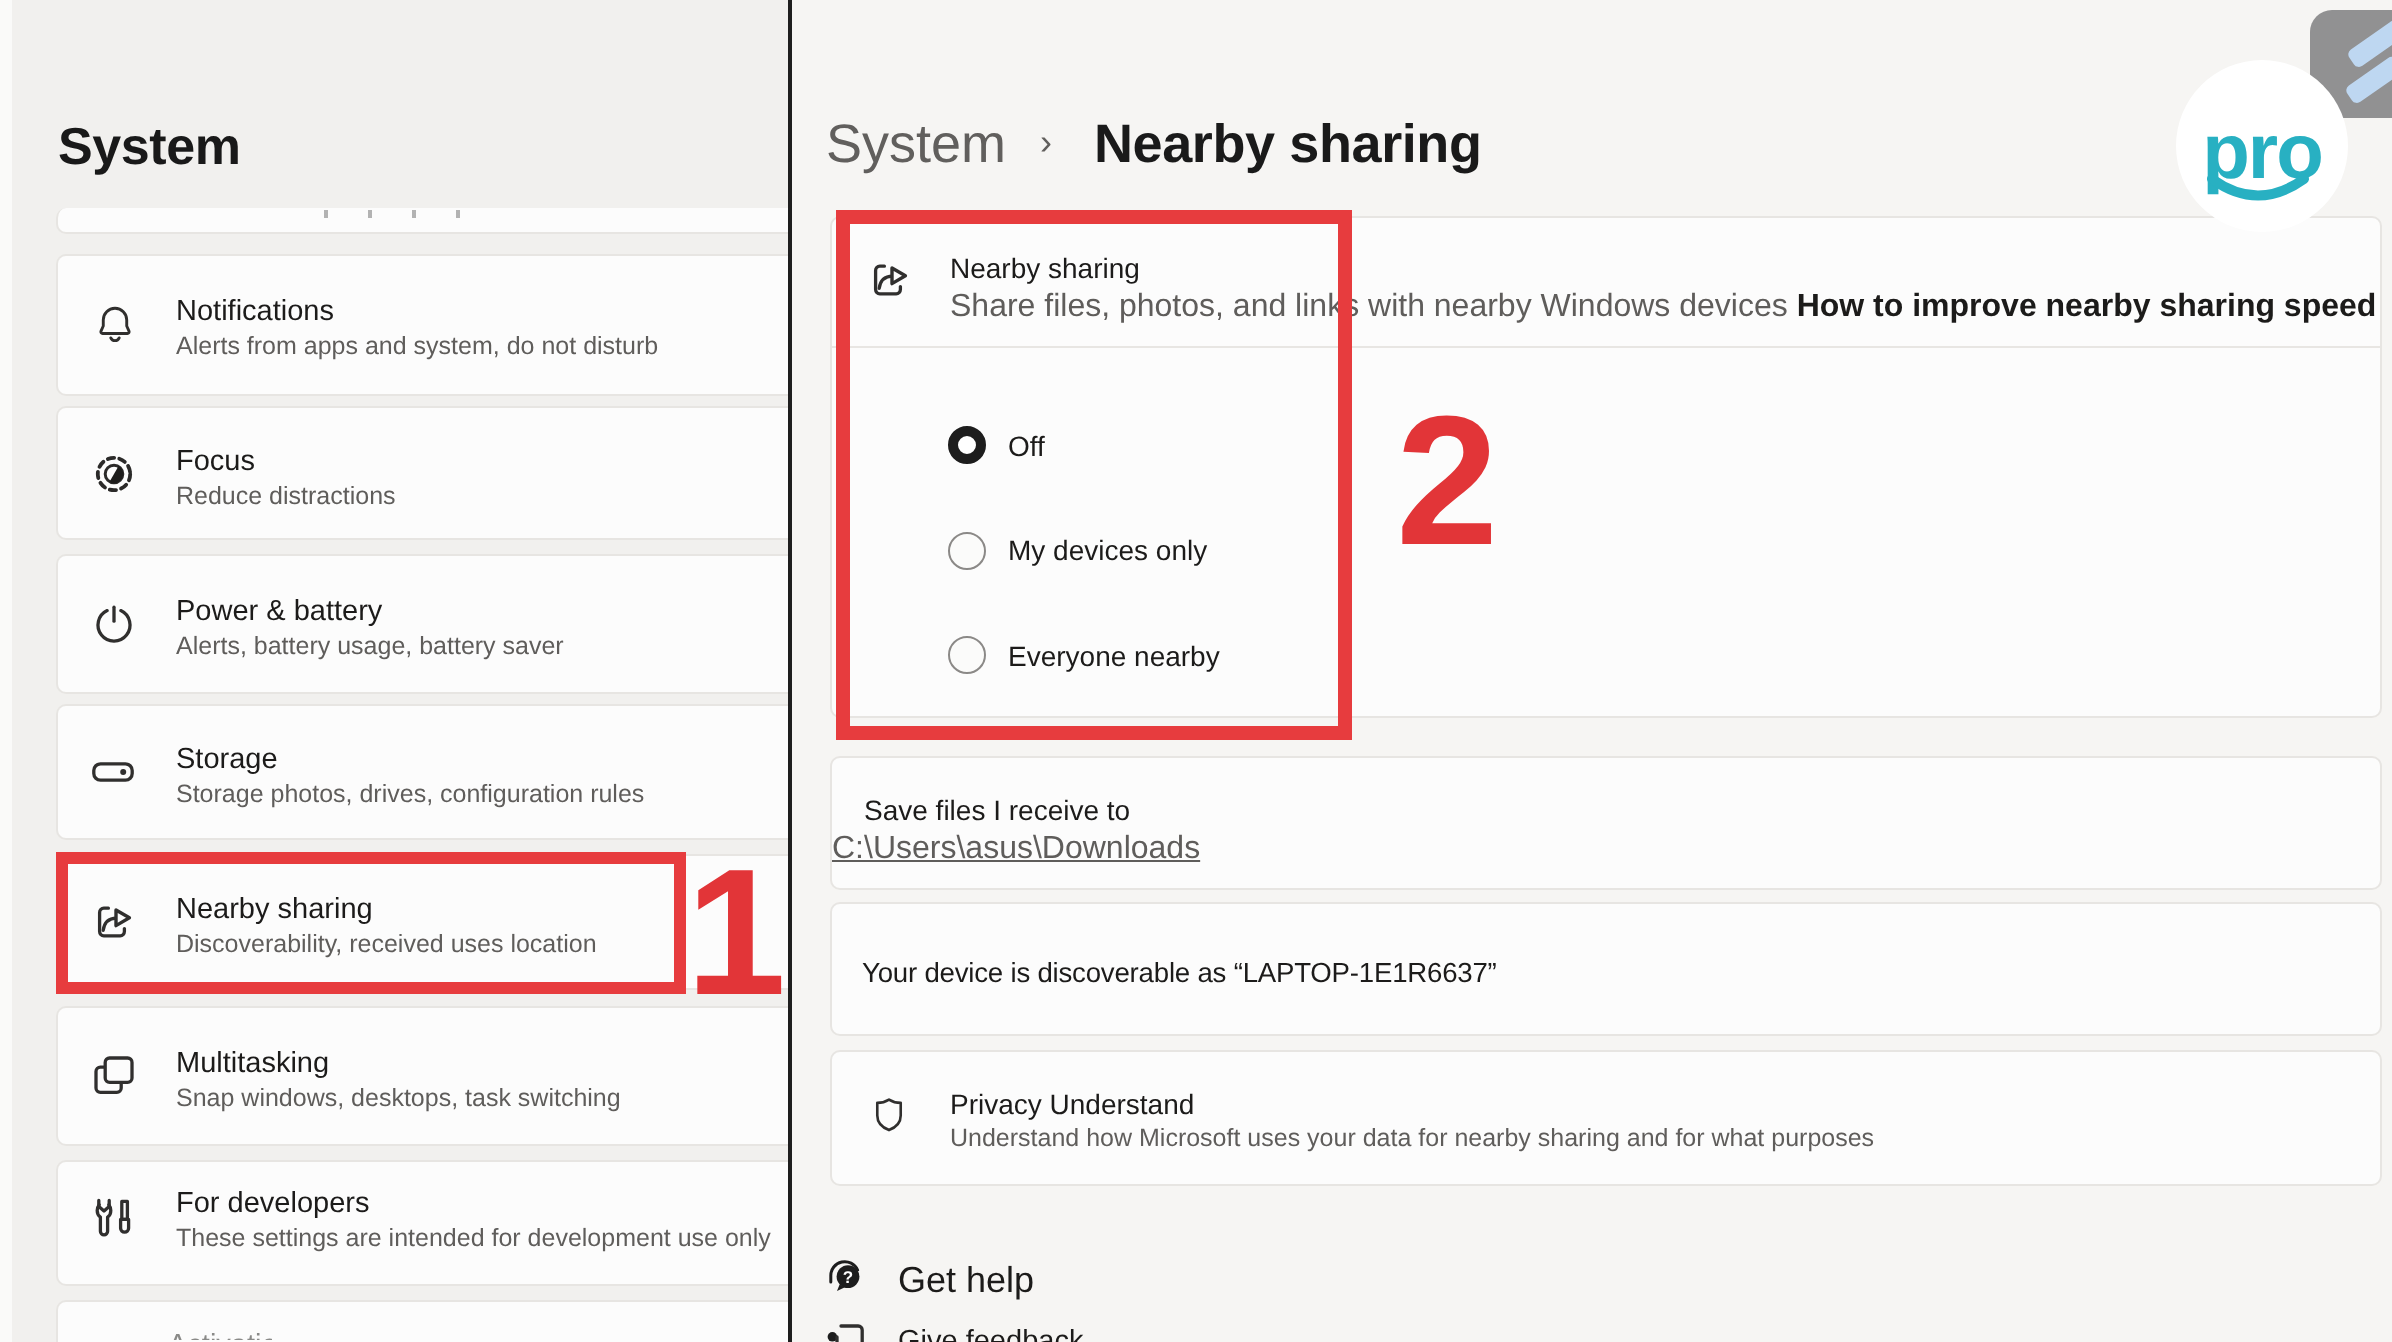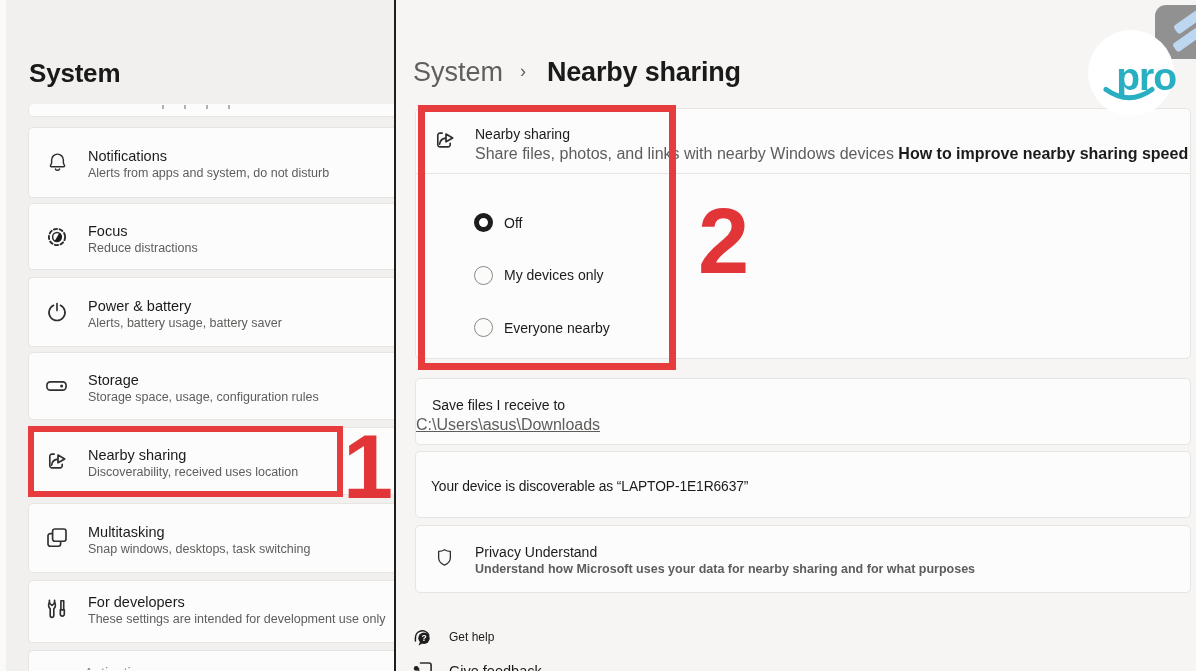--- a/index.html
+++ b/index.html
@@ -61,21 +61,21 @@
 <div class="s1" style="left:88px;top:317px;">Alerts, battery usage, battery saver</div>
 
 <div class="lcard" style="top:352px;height:68px;"></div>
 <div class="ic" style="left:46px;top:381px;">
 <svg width="21" height="10" viewBox="0 0 21 10">
       <rect x="0.9" y="0.9" width="19.2" height="8.2" rx="3.4" class="stroke" stroke-width="1.7"></rect>
       <circle cx="15.6" cy="5" r="1.5" fill="#302f2e"></circle>
     </svg>
 </div>
 <div class="t1" style="left:88px;top:373px;">Storage</div>
-<div class="s1" style="left:88px;top:391px;">Storage space, usage, configuration rules</div>
+<div class="s1" style="left:88px;top:391px;">Storage photos, drives, configuration rules</div>
 
 <div class="lcard" style="top:427px;height:68px;"></div>
 <div class="ic" style="left:47px;top:451px;">
 <svg width="20" height="20" viewBox="0 0 20 20">
 <path class="stroke" stroke-width="1.8" d="M7.2 3.1H4.9a2.1 2.1 0 0 0-2.1 2.1v9.6a2.1 2.1 0 0 0 2.1 2.1h8.2a2.1 2.1 0 0 0 2.1-2.1v-1.5"></path>
 <path class="stroke" stroke-width="2" d="M4.6 14.2c.5-3.9 3-6 6.6-6.1"></path>
 <path d="M11 4 17.7 7.9 11 11.8Z" fill="#fcfcfc" stroke="#302f2e" stroke-width="1.7" stroke-linejoin="round"></path>
 </svg>
 </div>
 <div class="t1" style="left:88px;top:448px;">Nearby sharing</div>
@@ -140,46 +140,46 @@
 <div class="card" style="left:415px;top:451px;width:776px;height:67px;"></div>
 <div class="abs" style="left:431px;top:479px;font-size:13.8px;letter-spacing:-0.1px;color:#1c1b1a;">Your device is discoverable as “LAPTOP-1E1R6637”</div>
 
 <div class="card" style="left:415px;top:525px;width:776px;height:68px;"></div>
 <div class="ic" style="left:435px;top:547px;">
 <svg width="19" height="22" viewBox="0 0 24 26">
       <path class="stroke" d="M12 2.6c2.2 1.4 4.8 2.1 7.4 2.1v8c0 4.3-3.2 7.6-7.4 9.2-4.2-1.6-7.4-4.9-7.4-9.2v-8c2.6 0 5.2-.7 7.4-2.1Z" stroke-width="1.8"></path>
     </svg>
 </div>
 <div class="t2" style="left:475px;top:545px;">Privacy Understand</div>
-<div class="abs" style="left:475px;top:563px;font-size:12.5px;color:#5f5d5b;line-height:1;white-space:nowrap;font-weight:bold;">Understand how Microsoft uses your data for nearby sharing and for what purposes</div>
+<div class="abs" style="left:475px;top:563px;font-size:12.5px;color:#5f5d5b;line-height:1;white-space:nowrap;">Understand how Microsoft uses your data for nearby sharing and for what purposes</div>
 
 <div class="ic" style="left:414px;top:628px;">
 <svg width="18" height="18" viewBox="0 0 18 18">
 <path d="M1.4 13 v-3 A 7 7 0 0 1 14.8 7" fill="none" stroke="#1d1d1d" stroke-width="1.5" stroke-linecap="round"></path>
 <circle cx="10" cy="10.3" r="5.7" fill="#1d1d1d"></circle>
 <path d="M5.8 14.2 4.5 17.5 8.5 15.6Z" fill="#1d1d1d"></path>
 <text x="10" y="13.4" text-anchor="middle" font-size="8.5" font-weight="bold" fill="#fff" font-family="Liberation Sans">?</text>
 </svg>
 </div>
-<div class="abs" style="left:449px;top:630px;font-size:12px;color:#1c1b1a;">Get help</div>
+<div class="abs" style="left:449px;top:630px;font-size:18px;color:#1c1b1a;">Get help</div>
 <div class="ic" style="left:413px;top:661px;">
 <svg width="22" height="18" viewBox="0 0 22 18">
 <circle cx="3.2" cy="7.4" r="2.4" fill="#1d1d1d"></circle>
 <path class="stroke" d="M7.5 2h8.6a2 2 0 0 1 2 2v6a2 2 0 0 1-2 2h-1.2v3l-3.4-3H7.5a2 2 0 0 1-2-2V7.5"></path>
 </svg>
 </div>
 <div class="abs" style="left:449px;top:663px;font-size:14.5px;color:#1c1b1a;">Give feedback</div>
 
 <div class="abs" style="left:1155px;top:5px;width:55px;height:54px;border-radius:11px;background:#919192;overflow:hidden;">
   <div style="position:absolute;left:18px;top:12px;width:30px;height:9.5px;border-radius:3px;background:#bed7f1;transform:rotate(-35deg);"></div>
   <div style="position:absolute;left:17px;top:30px;width:30px;height:9.5px;border-radius:3px;background:#bed7f1;transform:rotate(-35deg);"></div>
 </div>
 
 <div class="abs" style="left:1088px;top:30px;width:86px;height:86px;border-radius:50%;background:#fff;"></div>
-<div class="abs" style="left:1086px;top:55px;width:90px;text-align:right;font-size:39px;font-weight:bold;color:#28b0c2;letter-spacing:-1px;">pro</div>
+<div class="abs" style="left:1086px;top:55px;width:90px;text-align:center;font-size:39px;font-weight:bold;color:#28b0c2;letter-spacing:-1px;">pro</div>
 <svg class="abs" style="left:1101px;top:86px;" width="56" height="24" viewBox="0 0 56 24">
     <path d="M5 3.5 Q28 20 51 3.5" fill="none" stroke="#28b0c2" stroke-width="5" stroke-linecap="round"></path>
   </svg>
 
 <div class="abs" style="left:418px;top:105px;width:258px;height:265px;border:7px solid #e73c3e;"></div>
 <div class="abs" style="left:28px;top:426px;width:315px;height:71px;border:6px solid #e73c3e;"></div>
 <div class="abs" style="left:343px;top:422px;font-size:90px;font-weight:bold;color:#e23538;line-height:1;">1</div>
 <div class="abs" style="left:698px;top:195px;font-size:92px;font-weight:bold;color:#e23538;line-height:1;">2</div>
 
 </body></html>

